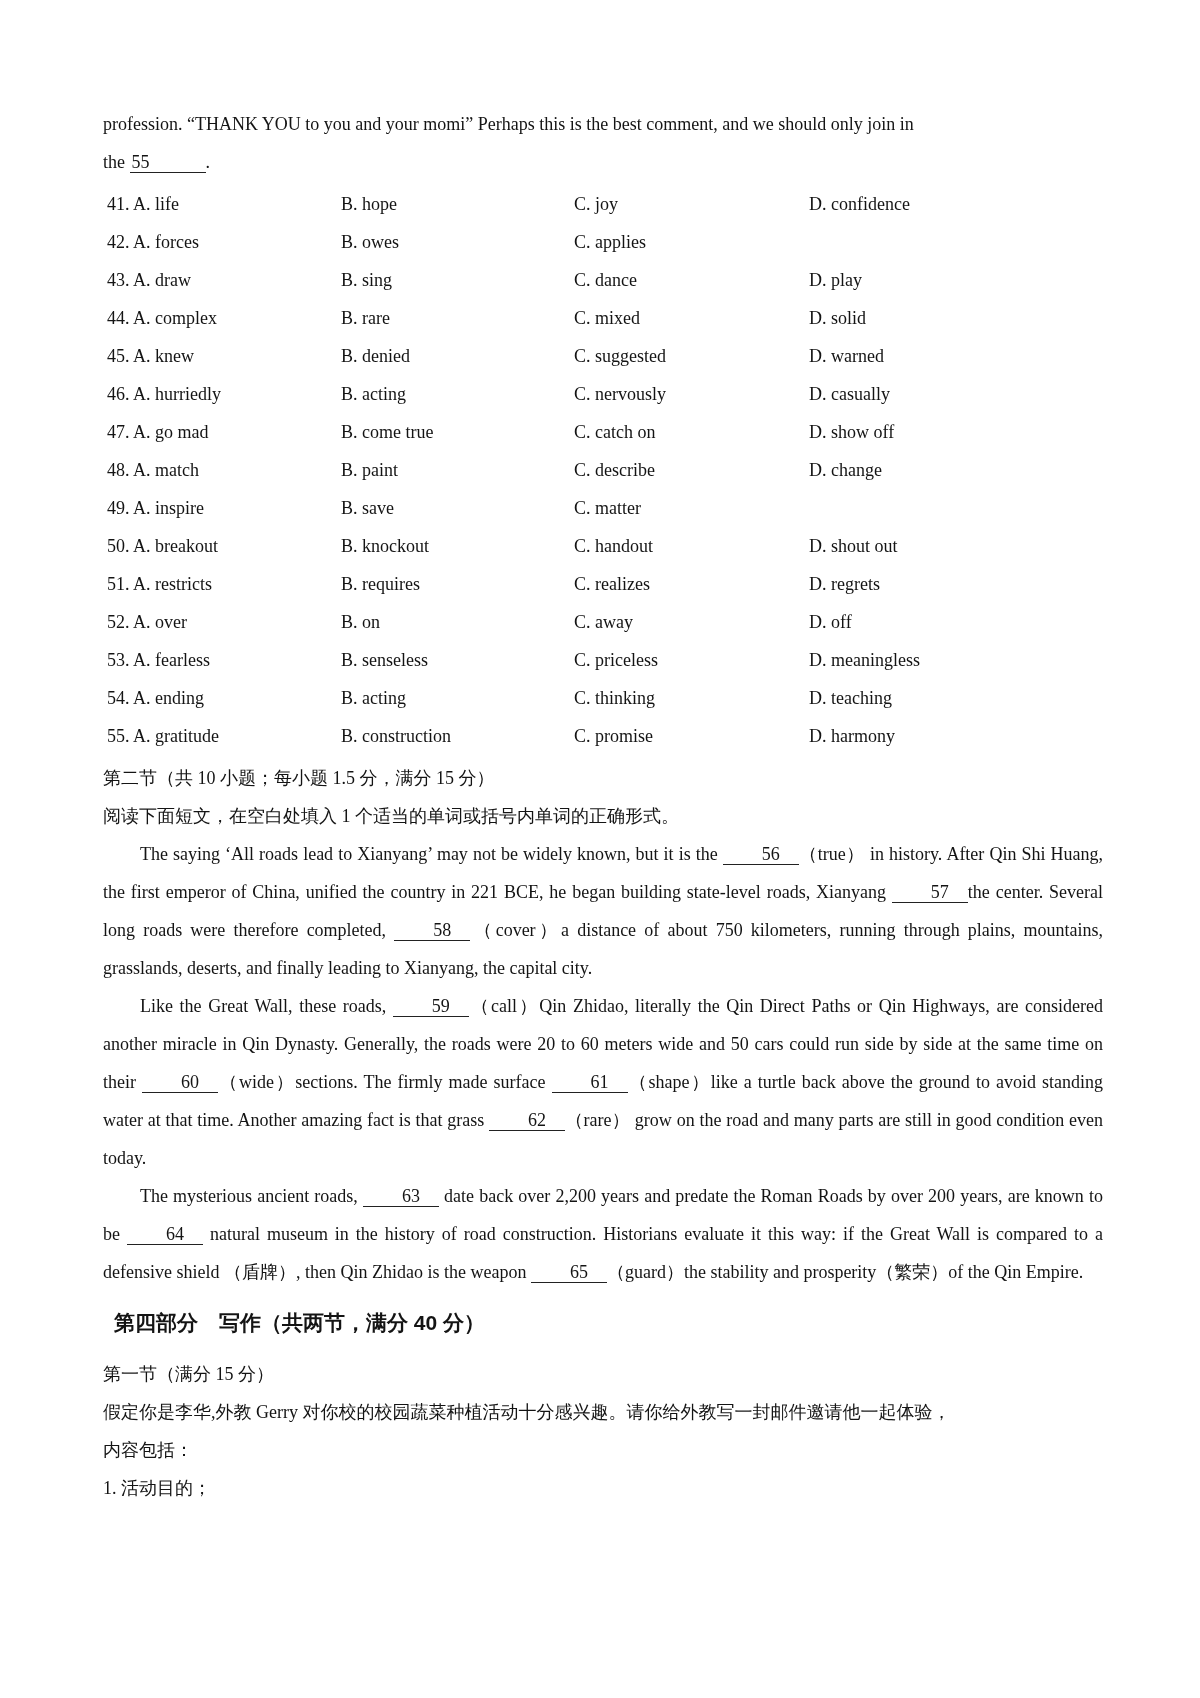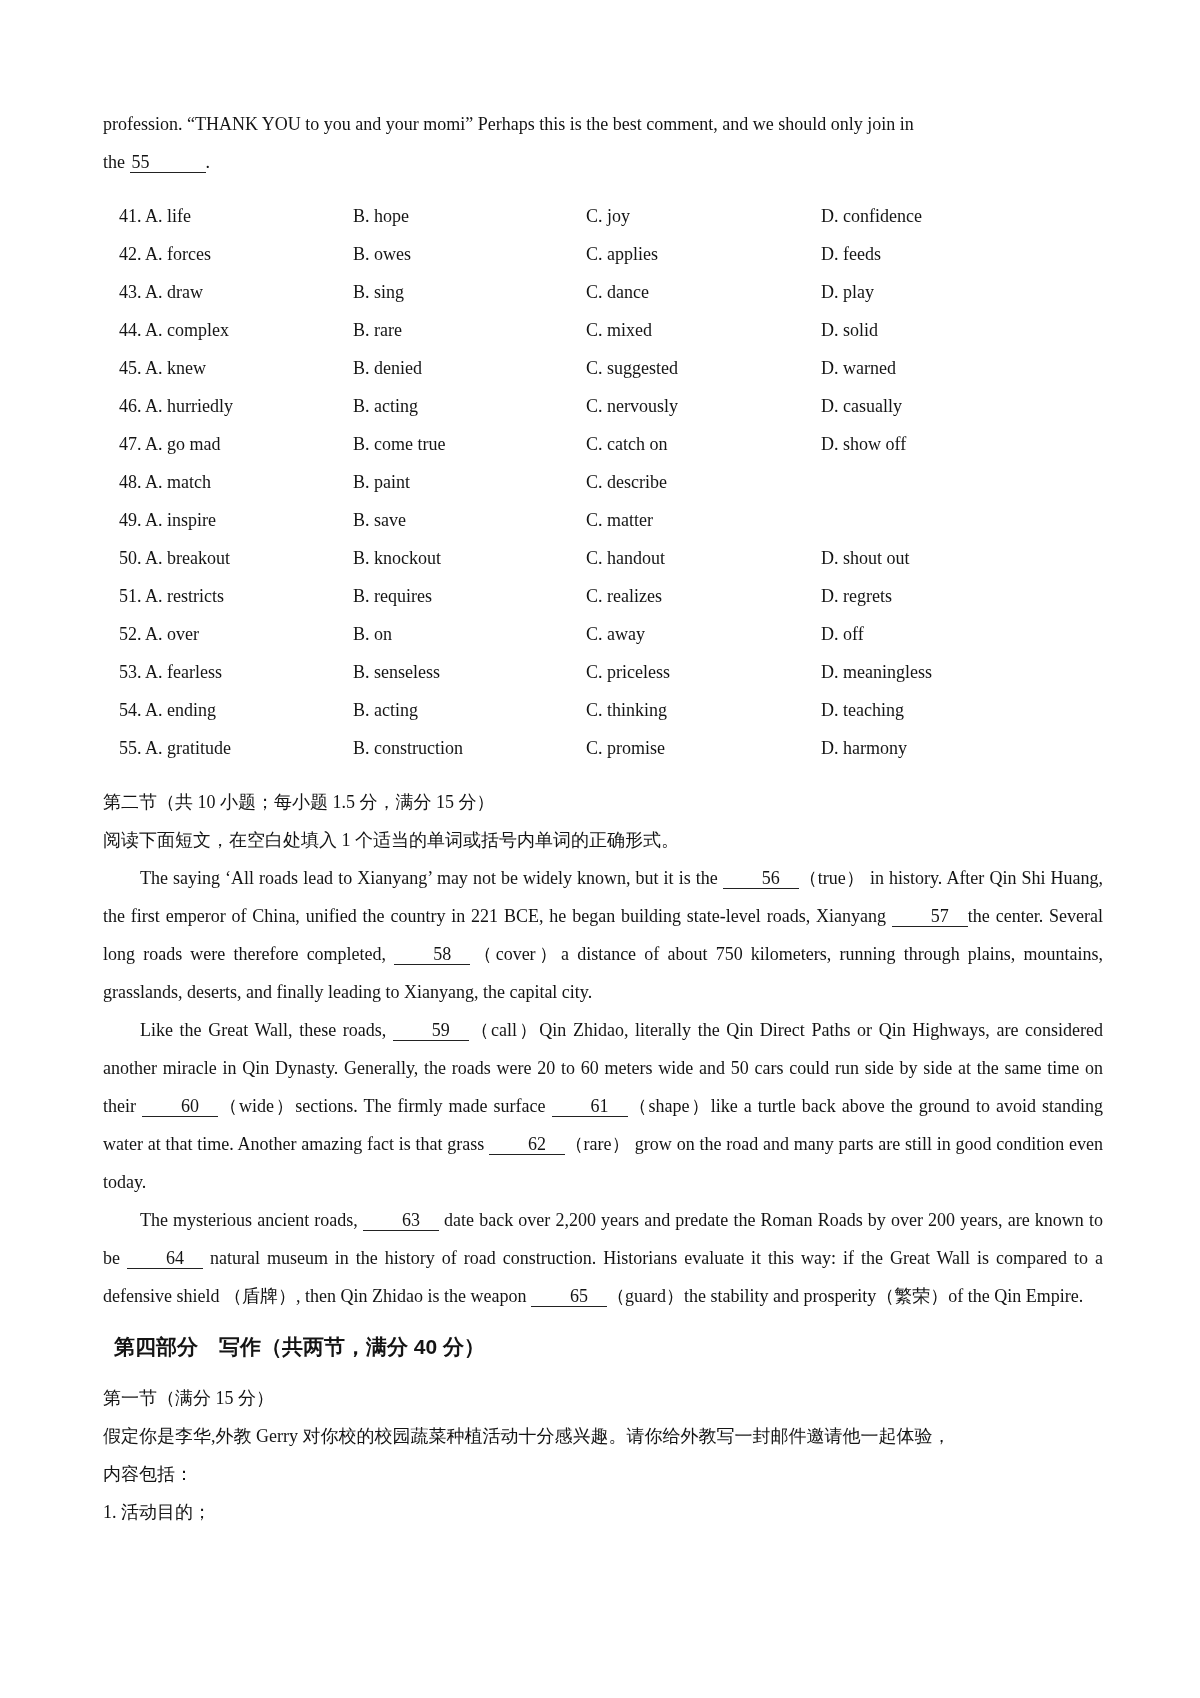--- a/index.html
+++ b/index.html
@@ -6,21 +6,21 @@
   body{
     width:1200px;height:1698px;background:#ffffff;color:#141414;
     position:relative;overflow:hidden;
     font-family:"Liberation Serif","DejaVu Serif","DejaVu Sans",serif;
   }
   .page{
     position:absolute;left:103px;top:105px;width:1000px;
     font-size:18px;line-height:38px;
   }
   .line{white-space:nowrap;}
-  .opt-table{margin:16px;}
+  .opt-table{margin:4px;}
   .opt-row{
     display:grid;grid-template-columns:234px 233px 235px 1fr;
     height:38px;align-items:center;
   }
   .opt-cell{white-space:nowrap;}
   .para{text-align:justify;margin:0;}
   .para.indent{text-indent:37px;}
   .blank{
     display:inline-block;min-width:72px;line-height:20px;
     text-align:left;border-bottom:1px solid #222;
@@ -49,21 +49,20 @@
       <div class="opt-row">
         <div class="opt-cell">41. A. life</div>
         <div class="opt-cell">B. hope</div>
         <div class="opt-cell">C. joy</div>
         <div class="opt-cell">D. confidence</div>
       </div>
       <div class="opt-row">
         <div class="opt-cell">42. A. forces</div>
         <div class="opt-cell">B. owes</div>
         <div class="opt-cell">C. applies</div>
-        <div class="opt-cell">D. feeds</div>
       </div>
       <div class="opt-row">
         <div class="opt-cell">43. A. draw</div>
         <div class="opt-cell">B. sing</div>
         <div class="opt-cell">C. dance</div>
         <div class="opt-cell">D. play</div>
       </div>
       <div class="opt-row">
         <div class="opt-cell">44. A. complex</div>
         <div class="opt-cell">B. rare</div>
@@ -85,20 +84,21 @@
       <div class="opt-row">
         <div class="opt-cell">47. A. go mad</div>
         <div class="opt-cell">B. come true</div>
         <div class="opt-cell">C. catch on</div>
         <div class="opt-cell">D. show off</div>
       </div>
       <div class="opt-row">
         <div class="opt-cell">48. A. match</div>
         <div class="opt-cell">B. paint</div>
         <div class="opt-cell">C. describe</div>
+        <div class="opt-cell">D. change</div>
       </div>
       <div class="opt-row">
         <div class="opt-cell">49. A. inspire</div>
         <div class="opt-cell">B. save</div>
         <div class="opt-cell">C. matter</div>
       </div>
       <div class="opt-row">
         <div class="opt-cell">50. A. breakout</div>
         <div class="opt-cell">B. knockout</div>
         <div class="opt-cell">C. handout</div>

